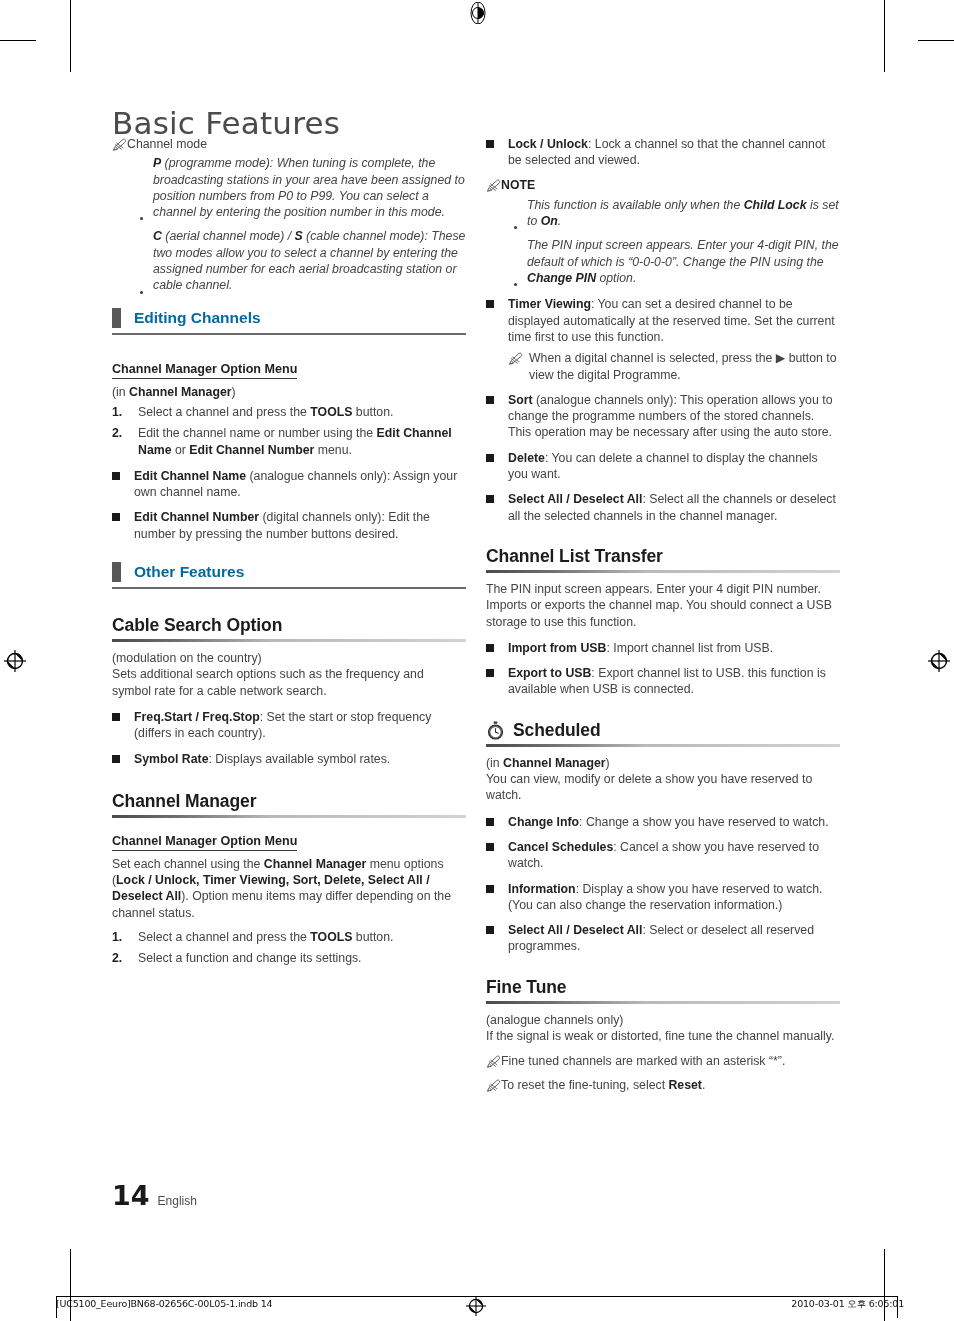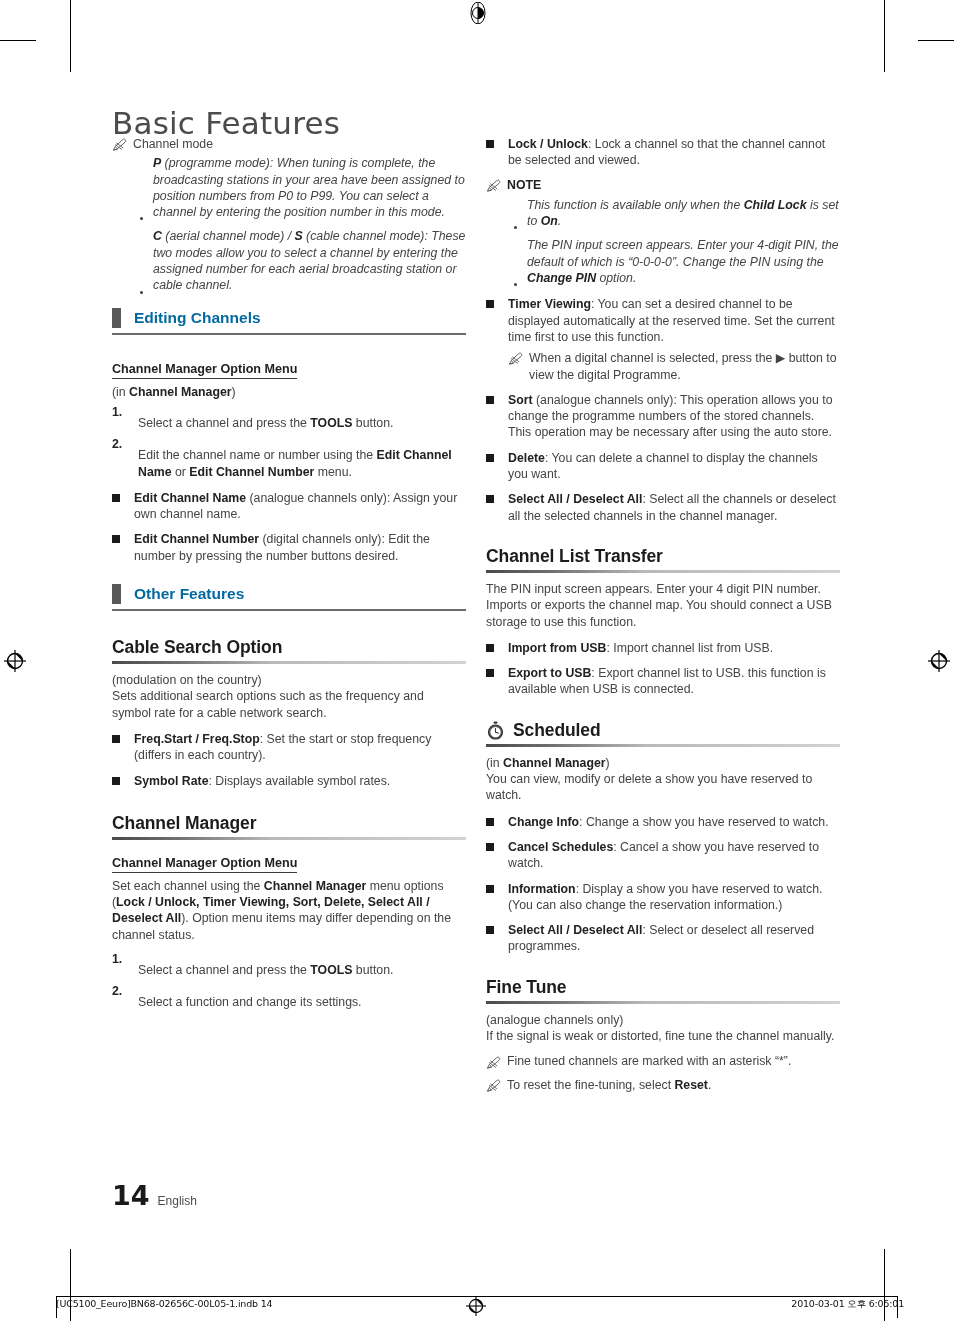--- a/index.html
+++ b/index.html
@@ -64,22 +64,21 @@
     line-height: 16.3px;
     color: #444444;
   }
   b, .b { font-weight: bold; color: #222222; }
 
   .block { margin-bottom: 9px; }
 
   
   .note-row {
     display: flex;
-    align-items: flex-end;
-    gap: 6px;
+    align-items: flex-start;
     margin-bottom: 3px;
   }
   .note-row .note-body { flex: 1; }
 
   .pencil-icon {
     flex: 0 0 auto;
     width: 15px;
     height: 14px;
     margin-top: 2px;
   }
@@ -124,21 +123,21 @@
     margin-bottom: 5px;
   }
   .num-mark {
     flex: 0 0 auto;
     width: 26px;
     font-size: 12.3px;
     line-height: 16.3px;
     font-weight: bold;
     color: #222;
   }
-  .num-row .num-body { flex: 1; margin-top: 11px; }
+  .num-row .num-body { flex: 1; }
 
   
   .subnote-row {
     display: flex;
     align-items: flex-start;
     margin: 0 0 9px 22px;
   }
   .subnote-row .note-body { flex: 1; }
 
   

